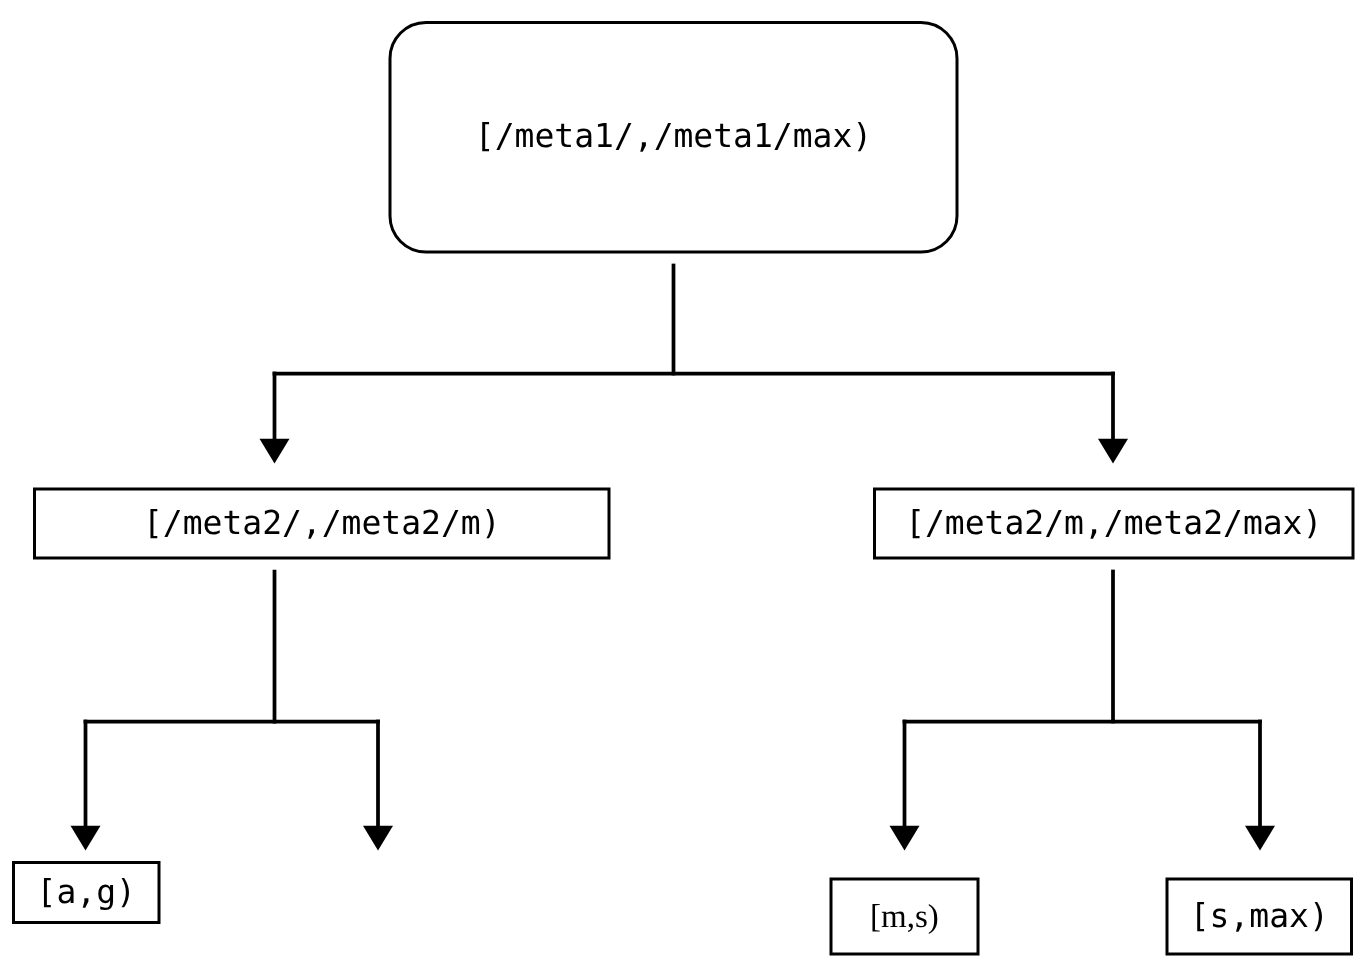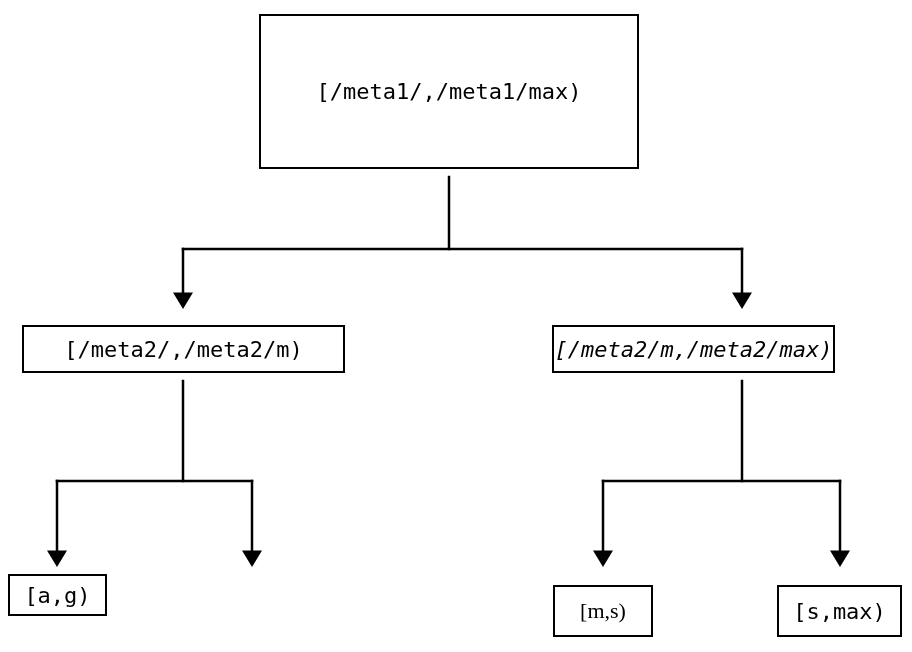--- a/index.html
+++ b/index.html
@@ -21,23 +21,23 @@
     position: absolute;
     box-sizing: border-box;
     border: 2.5px solid #000000;
     background: #ffffff;
     display: flex;
     align-items: center;
     justify-content: center;
     font-size: 22px;
     white-space: nowrap;
   }
-  .node-root  { left: 259px; top: 14px;  width: 380px; height: 155px; }
-  .node-l2a   { left: 22px;  top: 325px; width: 323px; height: 48px; }
-  .node-l2b   { left: 552px; top: 325px; width: 283px; height: 48px; font-style: italic; }
+  .node-root  { left: 259px; top: 14px;  width: 380px; height: 155px; border-radius: 25px; }
+  .node-l2a   { left: 22px;  top: 325px; width: 385px; height: 48px; }
+  .node-l2b   { left: 582px; top: 325px; width: 321px; height: 48px; }
   .node-leaf1 { left: 8px;   top: 574px; width: 99px;  height: 42px; justify-content: center; }
   .node-leaf2 { left: 203px; top: 585px; width: 99px;  height: 52px; }
   .node-leaf3 { left: 553px; top: 585px; width: 100px; height: 52px; font-family: Liberation Serif, serif; }
   .node-leaf4 { left: 777px; top: 585px; width: 125px; height: 52px; }
   .edge { stroke: #000000; stroke-width: 2.5; stroke-linecap: square; fill: none; }
   .arrowhead { fill: #000000; stroke: none; }
 </style>
 </head>
 <body>
 

